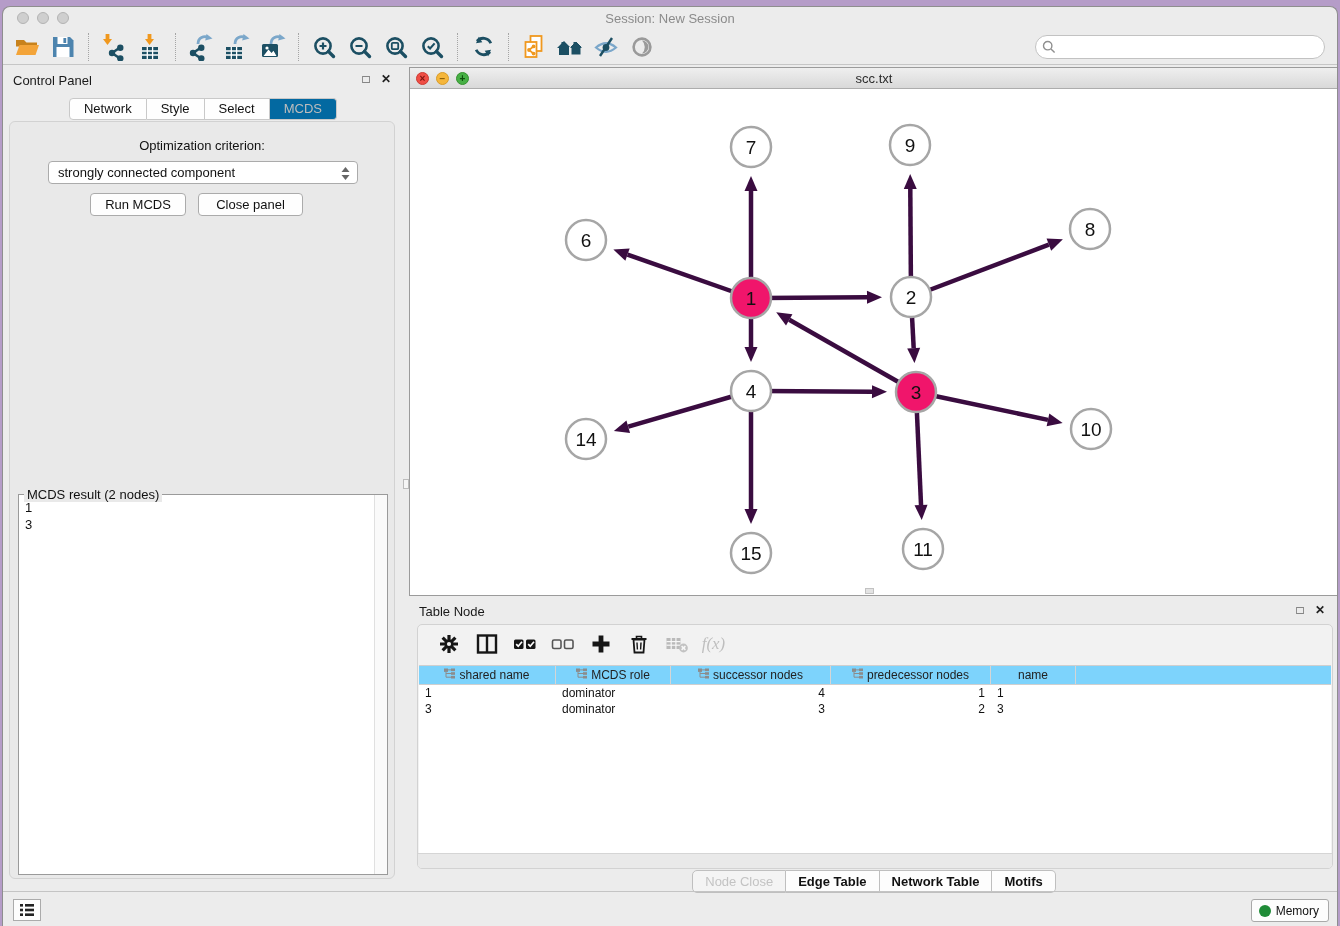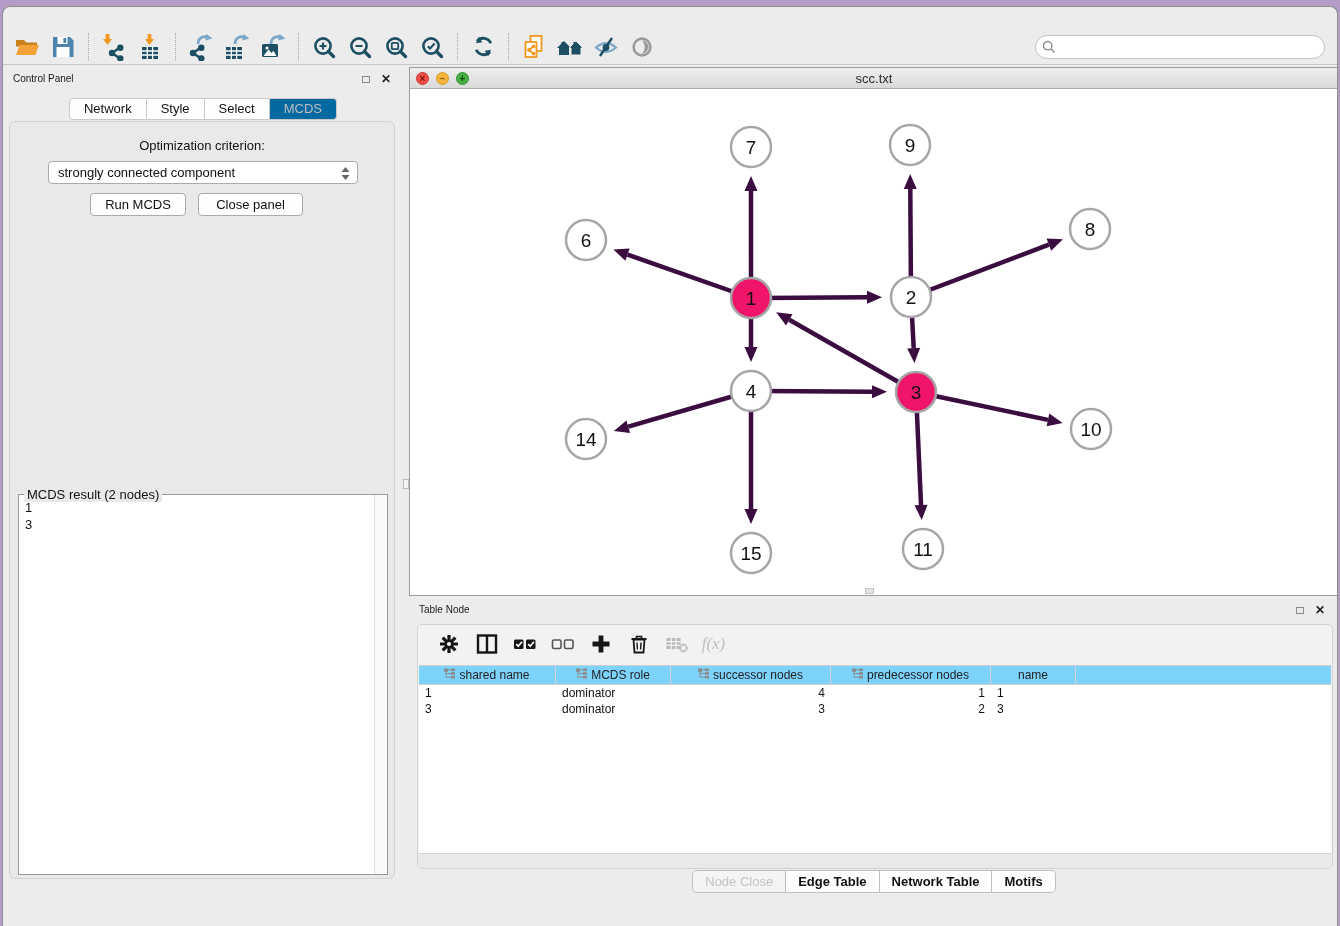--- a/index.html
+++ b/index.html
@@ -22,21 +22,21 @@
   .tb-btn { width:36px; height:30px; display:flex; align-items:center; justify-content:center; cursor:default; flex:0 0 auto;}
   .tb-sep { width:1px; height:28px; border-left:1px dotted #A5A5A5; margin:0 7px; flex:0 0 auto;}
   #search-wrap { position:absolute; right:12px; top:6px; width:290px; height:24px; }
   #search-wrap svg { position:absolute; left:7px; top:5px; }
   #search-input { width:100%; height:100%; border:1px solid #C2C2C2; border-radius:12px;
     padding-left:26px; font-size:13px; background:#fff; outline:none; }
 
   
   #control-panel { position:absolute; left:0; top:58px; width:400px; height:826px; }
   .panel-head { position:absolute; left:0; top:0; width:100%; height:26px; }
-  .panel-title { position:absolute; left:10px; top:8px; font-size:10px; color:#1A1A1A; }
+  .panel-title { position:absolute; left:10px; top:8px; font-size:13px; color:#1A1A1A; }
   .ph-ic { position:absolute; top:7px; font-size:12px; color:#222; width:14px; text-align:center; cursor:default;}
   #cp-tabs { position:absolute; left:0; top:33px; width:100%; height:23px; display:flex; justify-content:center; }
   .cp-tab { height:22px; padding:0 14px; background:#FEFEFE; border:1px solid #C9C9C9; border-left:none;
     font-size:13px; line-height:20px; color:#111; cursor:default; }
   .cp-tab:first-child { border-left:1px solid #C9C9C9; border-radius:4px 0 0 4px; }
   .cp-tab:last-child { border-radius:0 4px 4px 0; }
   .cp-tab.active { color:#BDBDBD; background:#0369a1; }
 
   #cp-body { position:absolute; left:6px; top:56px; width:386px; height:758px;
     background:#E9E9E9; border:1px solid #D2D2D2; border-radius:6px; }
@@ -108,20 +108,26 @@
   #memory-btn { position:absolute; right:8px; top:7px; height:23px; padding:0 9px 0 7px; background:#FDFDFD;
     border:1px solid #A9A9A9; border-radius:3px; display:flex; align-items:center; gap:5px;
     font-size:12px; color:#111; cursor:default;}
   #memory-dot { width:12px; height:12px; border-radius:50%; }
 </style>
 </head>
 <body>
 
 <div id="window">
 
+  <div id="titlebar">
+    <span class="tl gray" style="left:14px"></span>
+    <span class="tl gray" style="left:34px"></span>
+    <span class="tl gray" style="left:54px"></span>
+    <div id="app-title">Session: New Session</div>
+  </div>
 
   <div id="toolbar">
     <div id="search-wrap">
       <svg width="14" height="14" viewBox="0 0 14 14">
           <circle cx="5.7" cy="5.7" r="4.2" fill="none" stroke="#8F8F8F" stroke-width="1.4"></circle>
           <line x1="9" y1="9" x2="12.6" y2="12.6" stroke="#8F8F8F" stroke-width="1.4"></line>
         </svg>
       <input id="search-input" placeholder="" style="">
     </div>
   <span class="tb-btn">
@@ -560,14 +566,30 @@
       <div id="tp-footer"></div>
     </div>
     <div id="tp-tabs">
         <div class="tp-tab active">Node Close</div>
         <div class="tp-tab">Edge Table</div>
         <div class="tp-tab">Network Table</div>
         <div class="tp-tab">Motifs</div>
       </div>
   </div>
 
+  <div id="statusbar">
+    <div id="list-btn">
+      <svg width="16" height="14" viewBox="0 0 16 14">
+        <rect x="1" y="1" width="3" height="2.6" fill="#222"></rect>
+          <rect x="6" y="1" width="9" height="2.6" fill="#222"></rect>
+        <rect x="1" y="5.7" width="3" height="2.6" fill="#222"></rect>
+          <rect x="6" y="5.7" width="9" height="2.6" fill="#222"></rect>
+        <rect x="1" y="10.4" width="3" height="2.6" fill="#222"></rect>
+          <rect x="6" y="10.4" width="9" height="2.6" fill="#222"></rect>
+      </svg>
+    </div>
+    <div id="memory-btn">
+      <span id="memory-dot" style="background: rgb(31, 139, 55);"></span>
+      <span>Memory</span>
+    </div>
+  </div>
 
 </div>
 
 </body></html>

